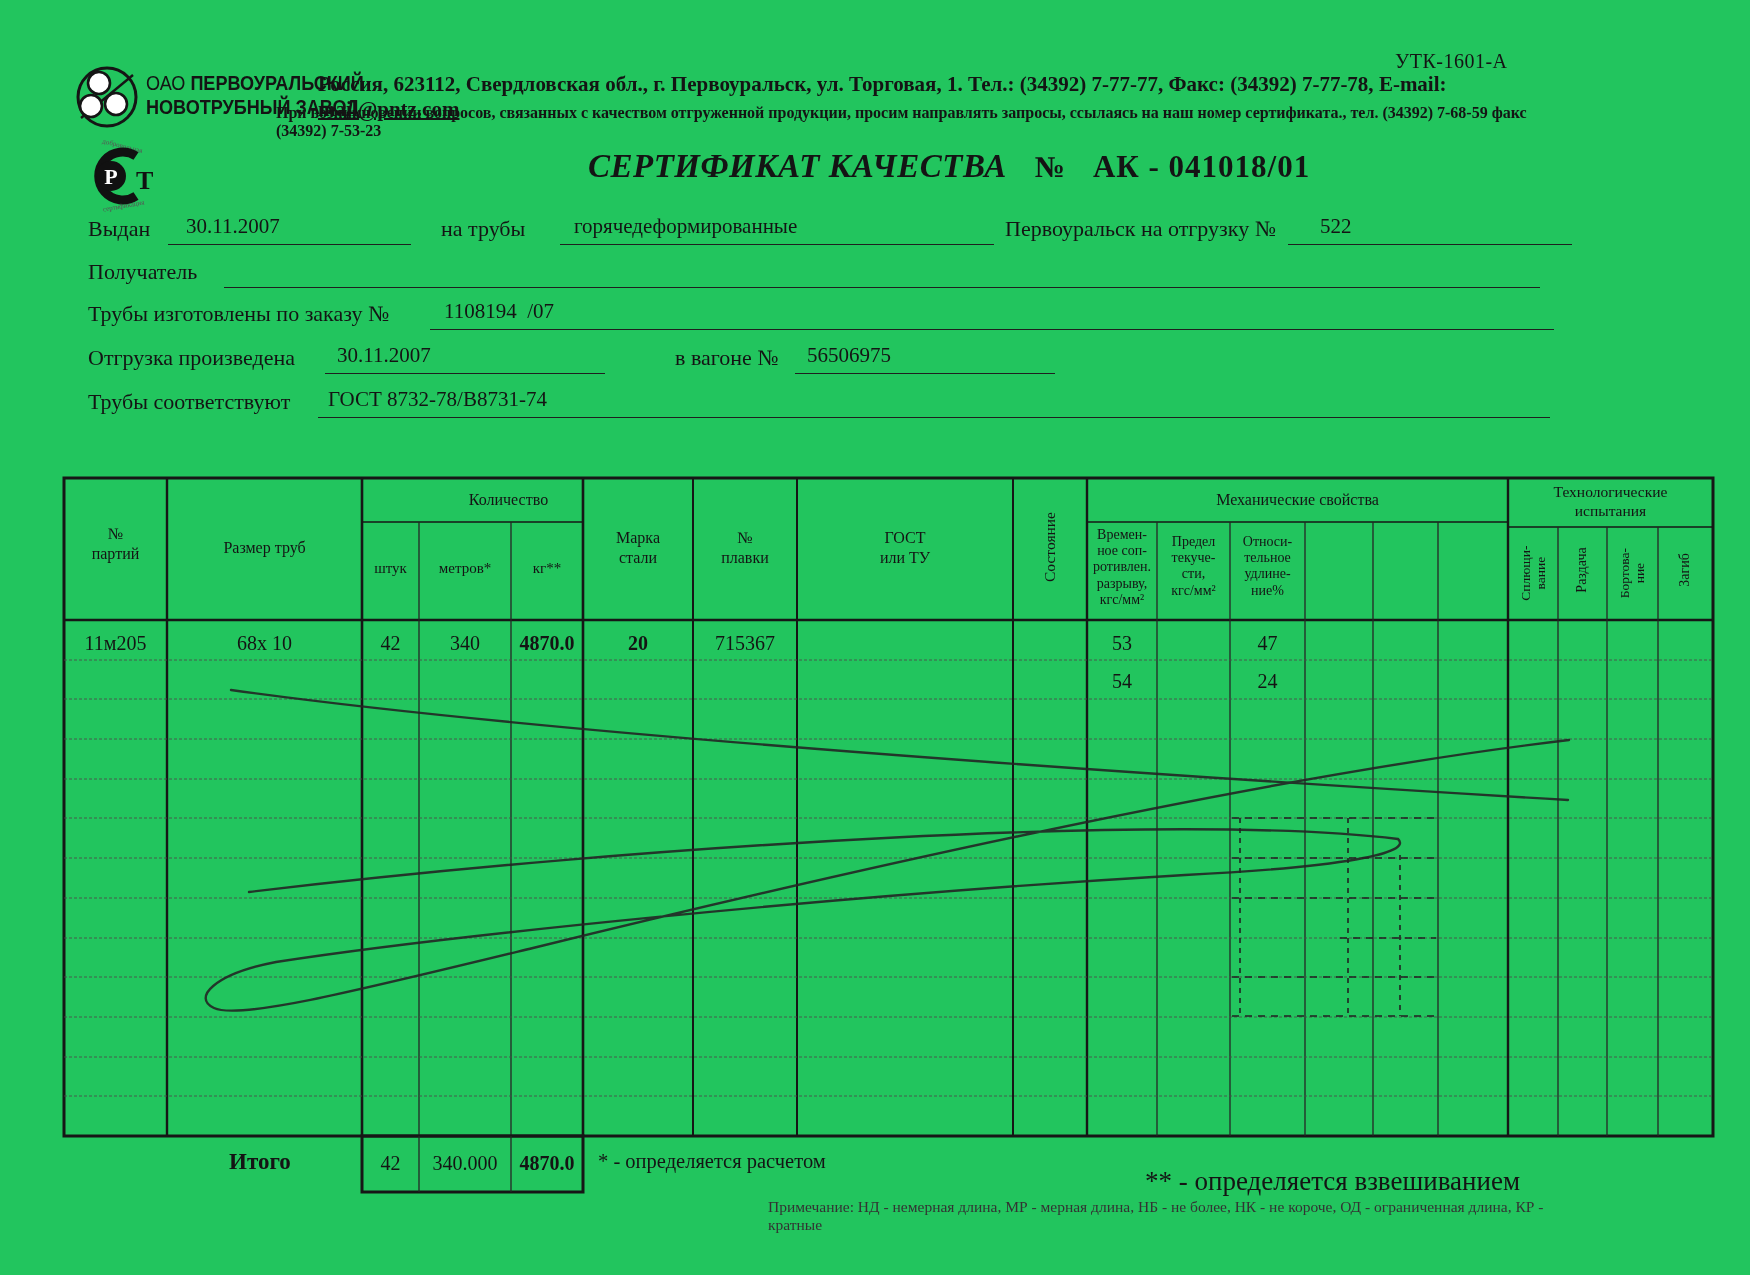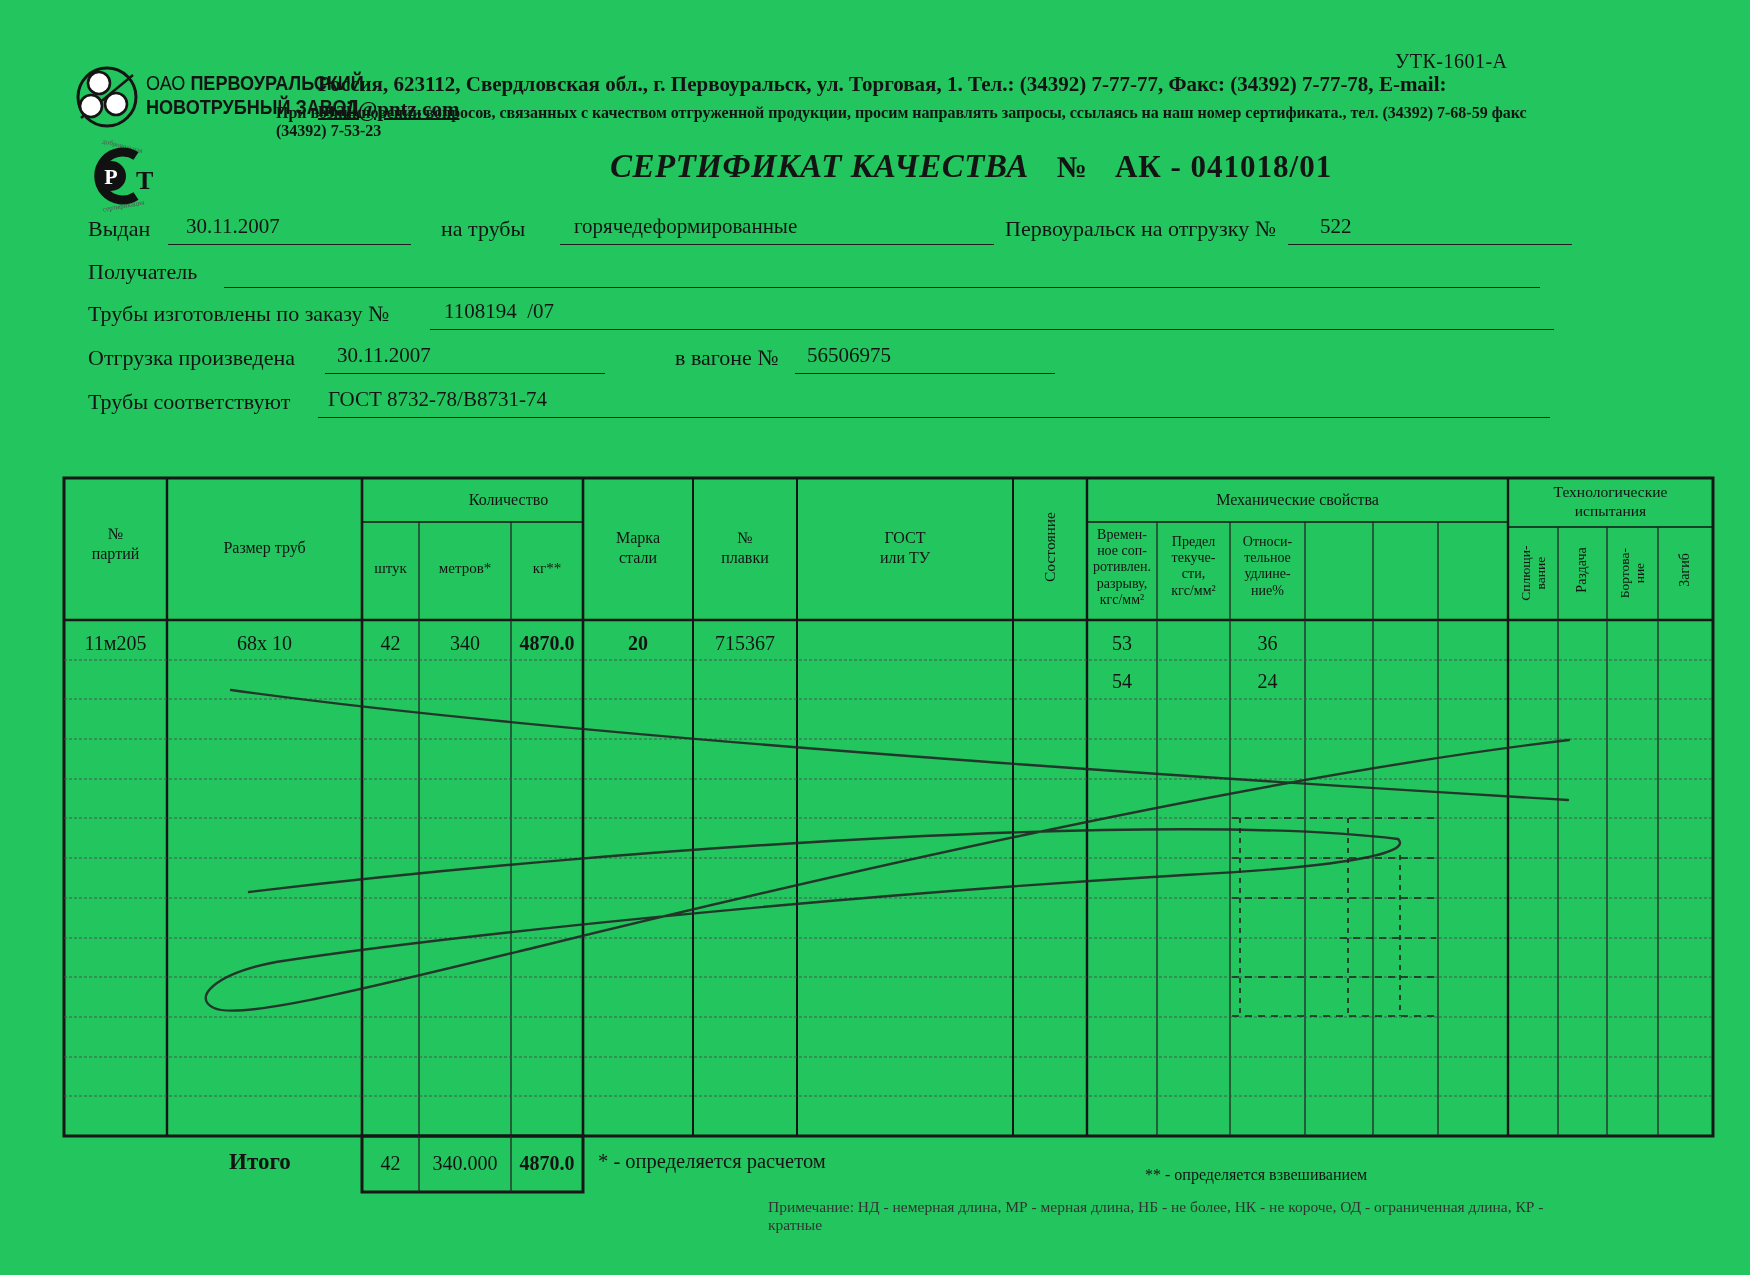--- a/index.html
+++ b/index.html
@@ -51,21 +51,21 @@
 
   <svg class="abs" style="left:84px;top:134px;" width="76" height="78" viewBox="0 0 76 78">
     <text x="38" y="14" text-anchor="middle" font-size="7" fill="#555" transform="rotate(14 38 14)">добровольная</text>
     <path d="M 52,22 A 24,24 0 1 0 52,62" fill="none" stroke="#111" stroke-width="9"></path>
     <circle cx="27" cy="42" r="15" fill="#111"></circle>
     <text x="27" y="50" text-anchor="middle" font-size="22" font-weight="bold" fill="#ffffff">Р</text>
     <text x="52" y="55" font-size="26" font-weight="bold" fill="#111">Т</text>
     <text x="40" y="74" text-anchor="middle" font-size="7" fill="#555" transform="rotate(-10 40 74)">сертификация</text>
   </svg>
 
-  <div class="abs" style="left:588px;top:148px;display:flex;gap:28px;align-items:baseline;margin-left:22px;">
+  <div class="abs" style="left:588px;top:148px;display:flex;gap:28px;align-items:baseline;">
     <span class="b i" style="font-size:33px;letter-spacing:.5px;">СЕРТИФИКАТ КАЧЕСТВА</span>
     <span class="b" style="font-size:30px;">№</span>
     <span class="b" style="font-size:31px;letter-spacing:1px;">АК - 041018/01</span>
   </div>
 
   <div class="abs lbl" style="left:88px;top:216px;">Выдан</div>
   <span class="abs ul val" style="left:168px;top:214px;width:225px;height:30px;padding-left:18px;">30.11.2007</span>
   <div class="abs lbl" style="left:441px;top:216px;">на трубы</div>
   <span class="abs ul val" style="left:560px;top:214px;width:420px;height:30px;padding-left:14px;">горячедеформированные</span>
   <div class="abs lbl" style="left:1005px;top:216px;">Первоуральск на отгрузку №</div>
@@ -192,26 +192,26 @@
   <div class="abs ctr rot" style="left:1635px;top:562px;width:100px;font-size:14px;">Загиб</div>
 
   <div class="abs ctr cellv" style="left:64px;width:103px;top:632px;">11м205</div>
   <div class="abs ctr cellv nowrap" style="left:167px;width:195px;top:632px;">68х 10</div>
   <div class="abs ctr cellv" style="left:362px;width:57px;top:632px;">42</div>
   <div class="abs ctr cellv" style="left:419px;width:92px;top:632px;">340</div>
   <div class="abs ctr cellv b" style="left:511px;width:72px;top:632px;">4870.0</div>
   <div class="abs ctr cellv" style="left:583px;width:110px;top:632px;font-weight:bold;">20</div>
   <div class="abs ctr cellv" style="left:693px;width:104px;top:632px;">715367</div>
   <div class="abs ctr cellv" style="left:1087px;width:70px;top:632px;">53</div>
-  <div class="abs ctr cellv" style="left:1230px;width:75px;top:632px;">36</div>
+  <div class="abs ctr cellv" style="left:1230px;width:75px;top:632px;">47</div>
   <div class="abs ctr cellv" style="left:1087px;width:70px;top:670px;">54</div>
   <div class="abs ctr cellv" style="left:1230px;width:75px;top:670px;">24</div>
 
   <div class="abs ctr b" style="left:195px;width:130px;top:1149px;font-size:23px;">Итого</div>
   <div class="abs ctr cellv" style="left:362px;width:57px;top:1152px;">42</div>
   <div class="abs ctr cellv" style="left:419px;width:92px;top:1152px;">340.000</div>
   <div class="abs ctr cellv b" style="left:511px;width:72px;top:1152px;">4870.0</div>
 
   <div class="abs" style="left:598px;top:1150px;font-size:20.5px;">*  - определяется расчетом</div>
-  <div class="abs" style="left:1145px;top:1166px;font-size:16px;">**  - определяется взвешиванием</div>
+  <div class="abs" style="left:1145px;top:1166px;font-size:27px;">**  - определяется взвешиванием</div>
   <div class="abs" style="left:768px;top:1198px;width:800px;font-size:15.5px;color:#333;">Примечание: НД - немерная длина, МР - мерная длина, НБ - не более, НК - не короче, ОД - ограниченная длина, КР -  кратные</div>
 
 </div>
 
 </body></html>

